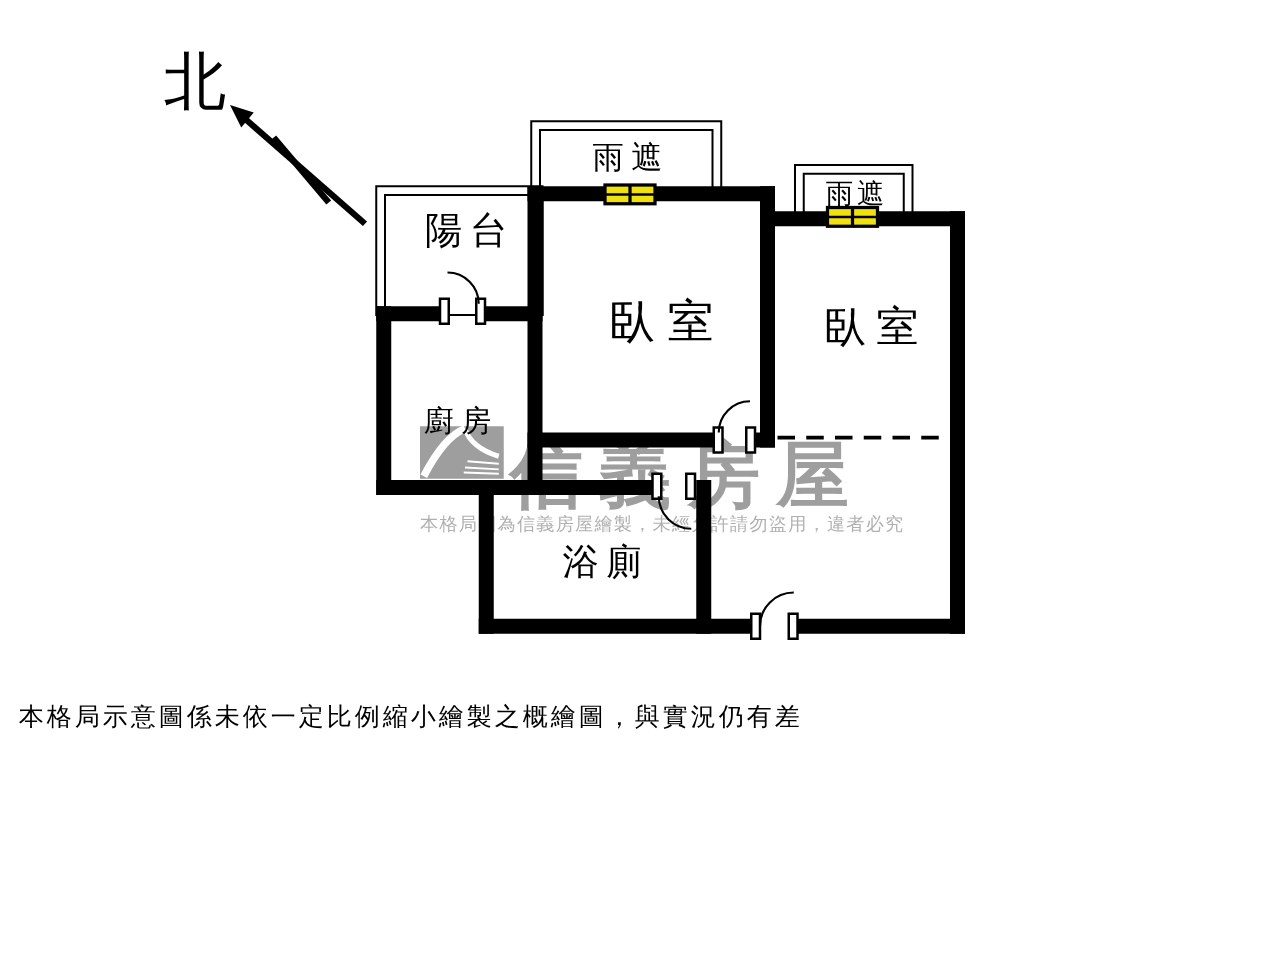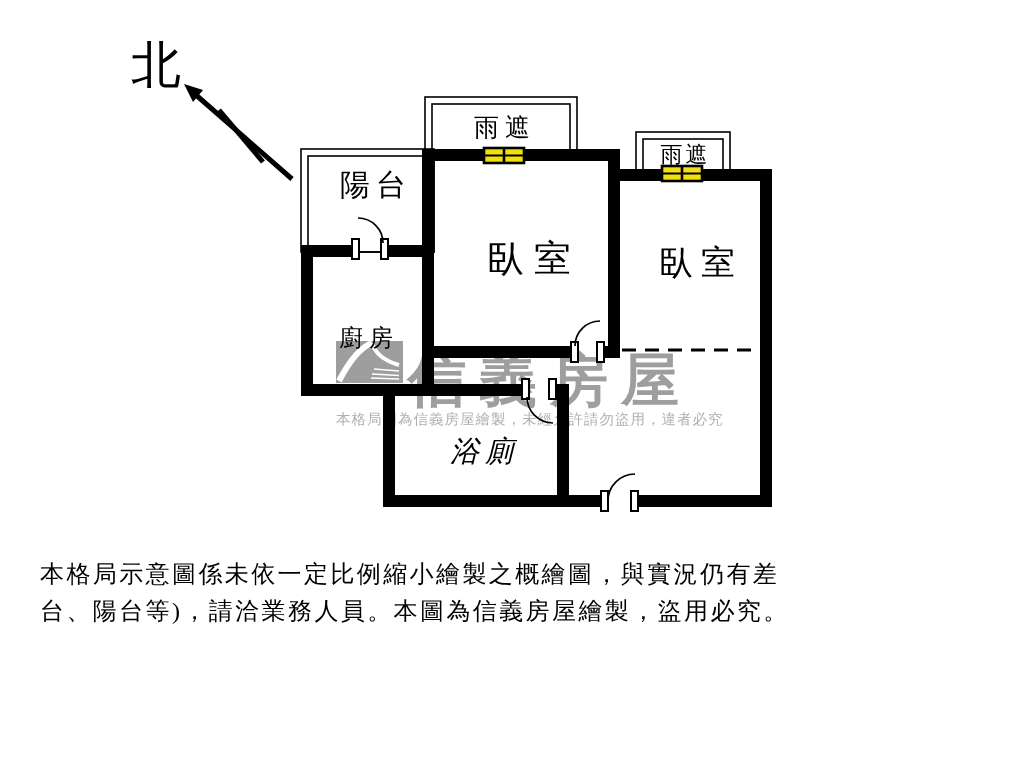--- a/index.html
+++ b/index.html
@@ -13,29 +13,28 @@
     color:#000000;white-space:nowrap;line-height:1;letter-spacing:6px;text-indent:6px;
     font-family:"Liberation Serif","DejaVu Serif",serif;
   }
   .lbl-north{position:absolute;left:131px;top:40px;font-size:50px;color:#000;line-height:1;font-family:"Liberation Serif","DejaVu Serif",serif;}
   .lbl-canopy-l{left:502px;top:127px;font-size:25px;}
   .lbl-canopy-r{left:684px;top:155px;font-size:22px;letter-spacing:3px;text-indent:3px;}
   .lbl-balcony{left:373px;top:185px;font-size:30px;}
   .lbl-kitchen{left:366px;top:320px;font-size:24px;margin-top:18px;}
   .lbl-bed-l{left:529px;top:258px;font-size:37px;letter-spacing:10px;text-indent:10px;}
   .lbl-bed-r{left:697px;top:263px;font-size:34px;letter-spacing:8px;text-indent:8px;}
-  .lbl-bath{left:482px;top:451px;font-size:29px;font-style:italic;}
+  .lbl-bath{left:482px;top:451px;font-size:29px;}
   .lbl-living{left:689px;top:439px;font-size:43px;}
   .disclaimer{
     position:absolute;left:15px;top:556px;width:996px;color:#000;
   }
   .disclaimer div{
-    font-size:24px;line-height:36.5px;letter-spacing:2.4px;white-space:nowrap;
+    font-size:20px;line-height:36.5px;letter-spacing:2.4px;white-space:nowrap;
     font-family:"Liberation Serif","DejaVu Serif",serif;
-    margin-left:25px;
   }
 </style>
 </head>
 <body>
 
 <div class="canvas">
 
   <svg width="1024" height="768" viewBox="0 0 1024 768">
 
     <g>
@@ -124,16 +123,15 @@
   <span class="room-label lbl-canopy-l">雨遮</span>
   <span class="room-label lbl-canopy-r">雨遮</span>
   <span class="room-label lbl-balcony">陽台</span>
   <span class="room-label lbl-kitchen">廚房</span>
   <span class="room-label lbl-bed-l">臥室</span>
   <span class="room-label lbl-bed-r">臥室</span>
   <span class="room-label lbl-bath">浴廁</span>
 
   <div class="disclaimer">
     <div>本格局示意圖係未依一定比例縮小繪製之概繪圖，與實況仍有差</div>
-    <div>台、陽台等)，請洽業務人員。本圖為信義房屋繪製，盜用必究。</div>
   </div>
 
 </div>
 
 </body></html>

